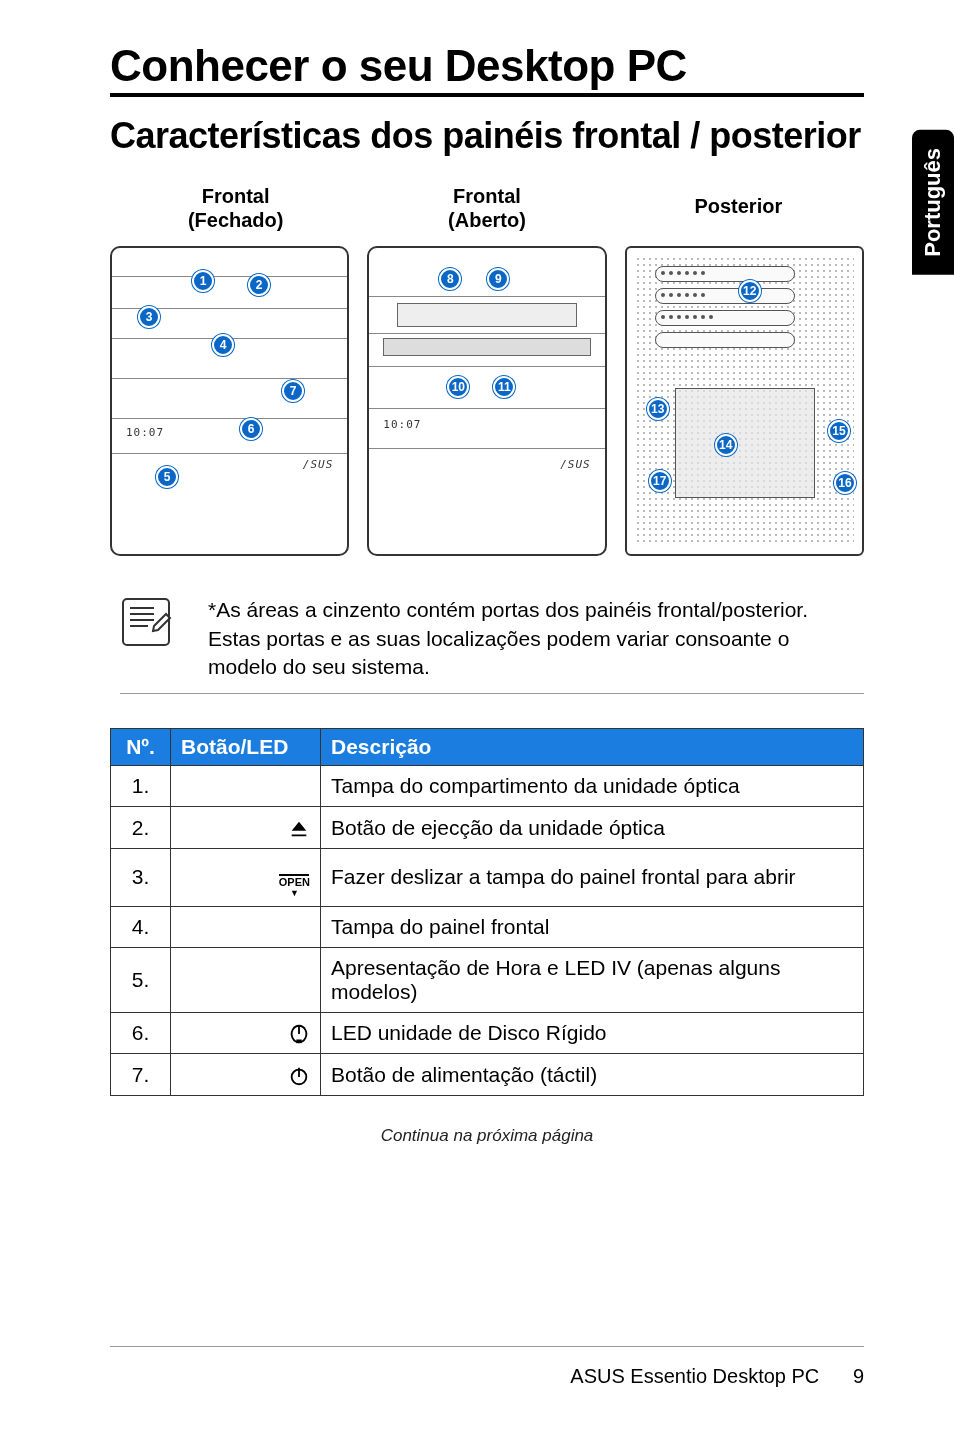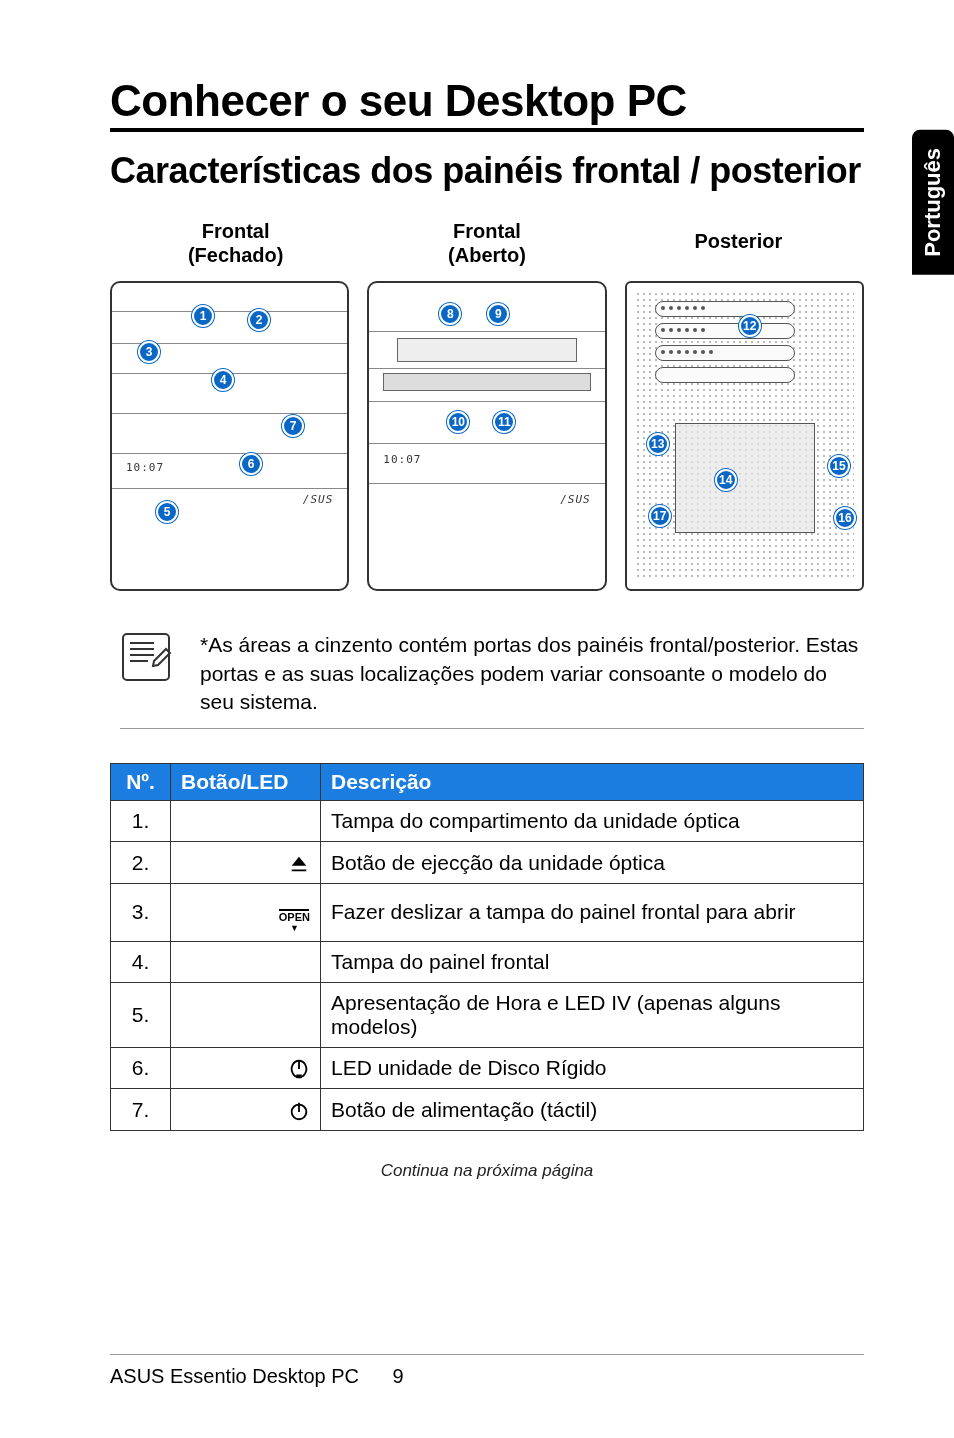--- a/index.html
+++ b/index.html
@@ -18,21 +18,21 @@
     background: #000;
     color: #fff;
     writing-mode: vertical-rl;
     transform: rotate(180deg);
     padding: 18px 8px;
     font-weight: bold;
     font-size: 22px;
     border-radius: 0 0 8px 8px;
   }
   .content {
-    padding: 76px 90px 0 110px;
+    padding: 41px 90px 0 110px;
   }
   h1.chapter {
     font-family: Arial, "Helvetica Neue", sans-serif;
     font-weight: 900;
     font-size: 44px;
     border-bottom: 4px solid #000;
     padding-bottom: 2px;
     margin-bottom: 18px;
     letter-spacing: -0.5px;
   }
@@ -101,21 +101,21 @@
     height:6px;
     display:flex;
     gap:4px;
     align-items:center;
   }
   .dot-row span {
     width:4px;height:4px;border-radius:50%;background:#555;
   }
   .note-row {
     display: flex;
-    gap: 28px;
+    gap: 36px;
     align-items: flex-start;
     margin-bottom: 34px;
     padding-bottom: 12px;
     border-bottom: 1px solid #999;
     margin-left: 10px;
   }
   .note-icon {
     width: 52px;
     height: 52px;
     flex-shrink: 0;
@@ -156,22 +156,22 @@
     font-size: 17px;
     margin-top: 30px;
     color: #222;
   }
   .footer {
     position: absolute;
     bottom: 50px;
     left: 110px;
     right: 90px;
     border-top: 1px solid #999;
-    padding-top: 10px;
-    text-align: left;
+    padding-top: 18px;
+    text-align: right;
     font-size: 20px;
   }
   .footer .pg { display:inline-block; margin-left: 28px; }
   .rear-pattern {
     position:absolute;
     background:
       radial-gradient(circle, #666 1px, transparent 1.3px);
     background-size: 6px 6px;
   }
 </style>

